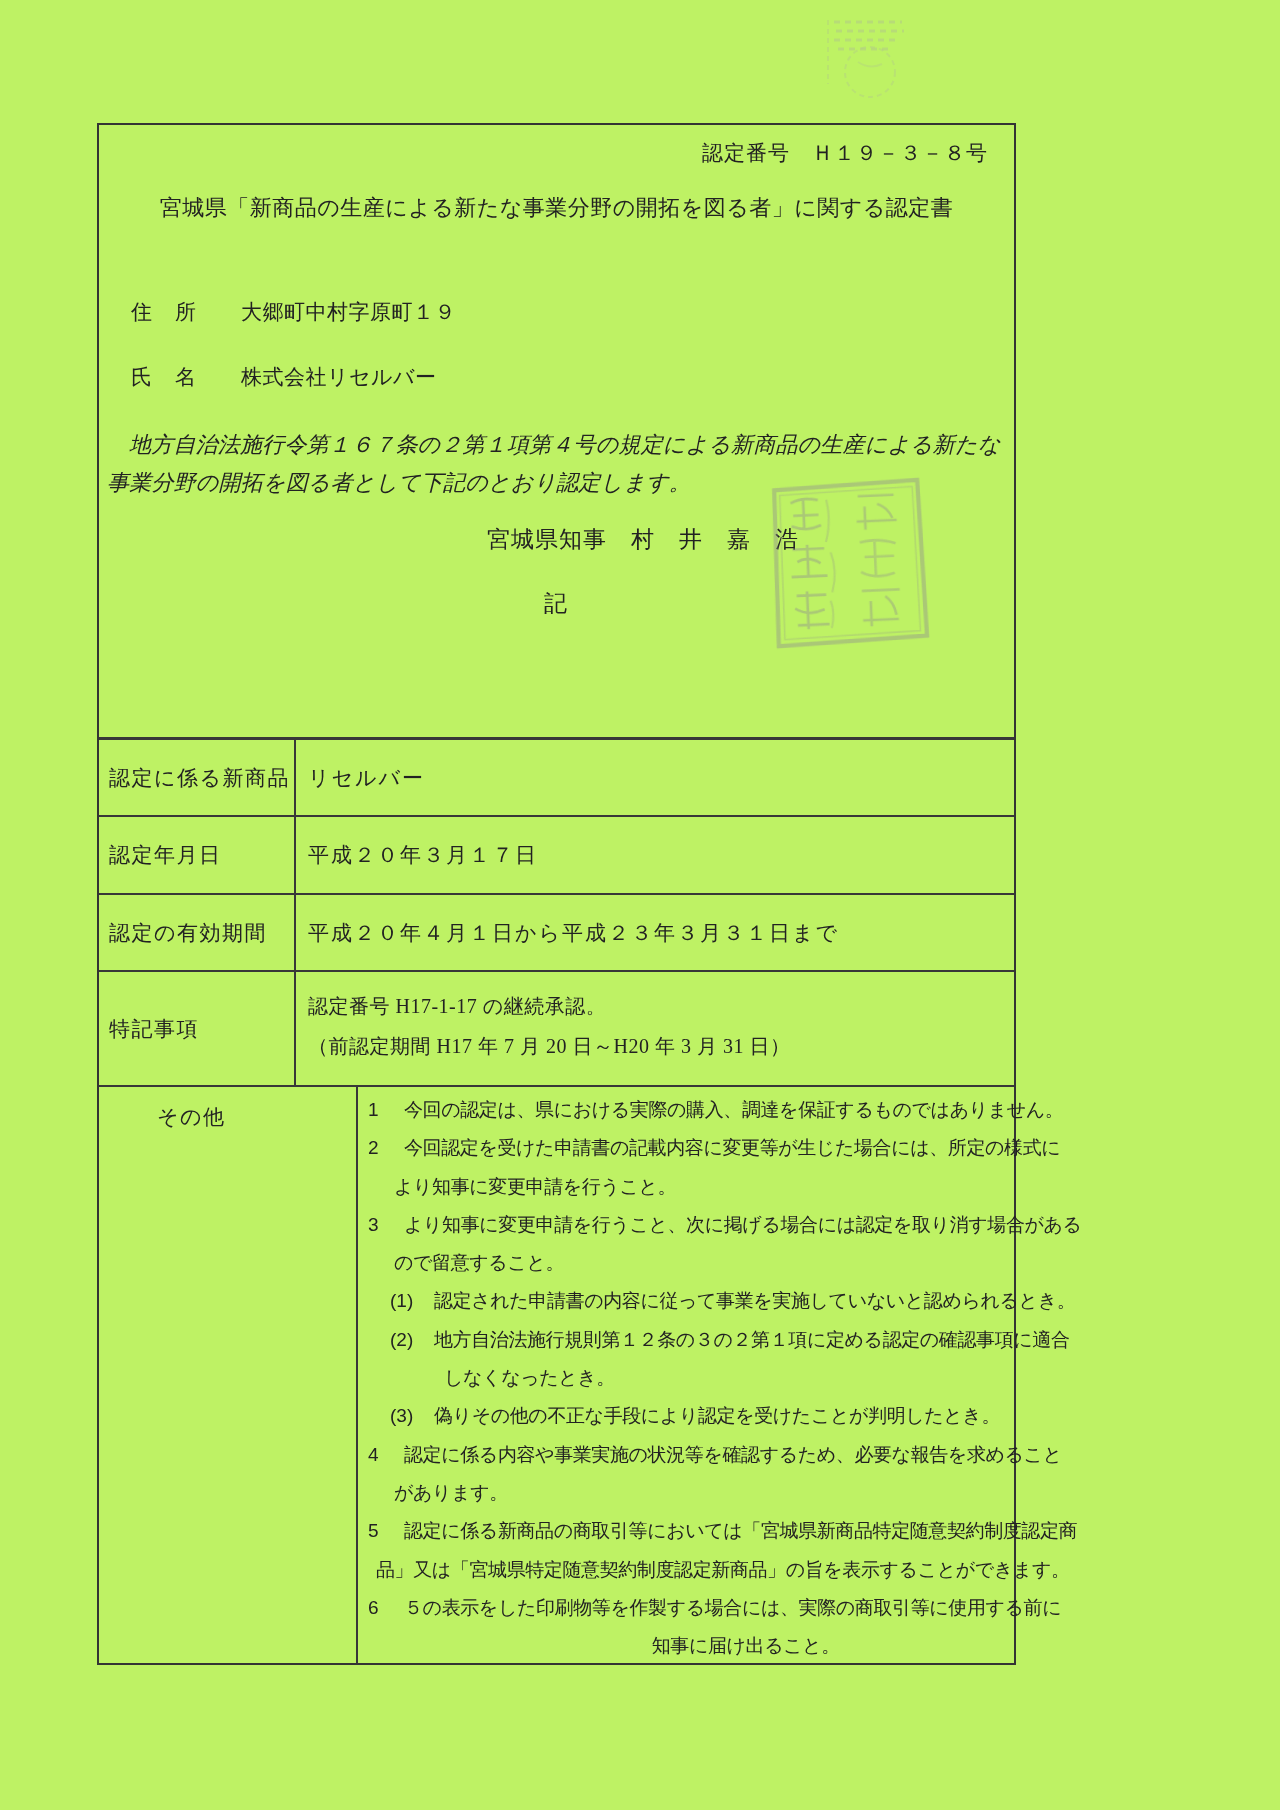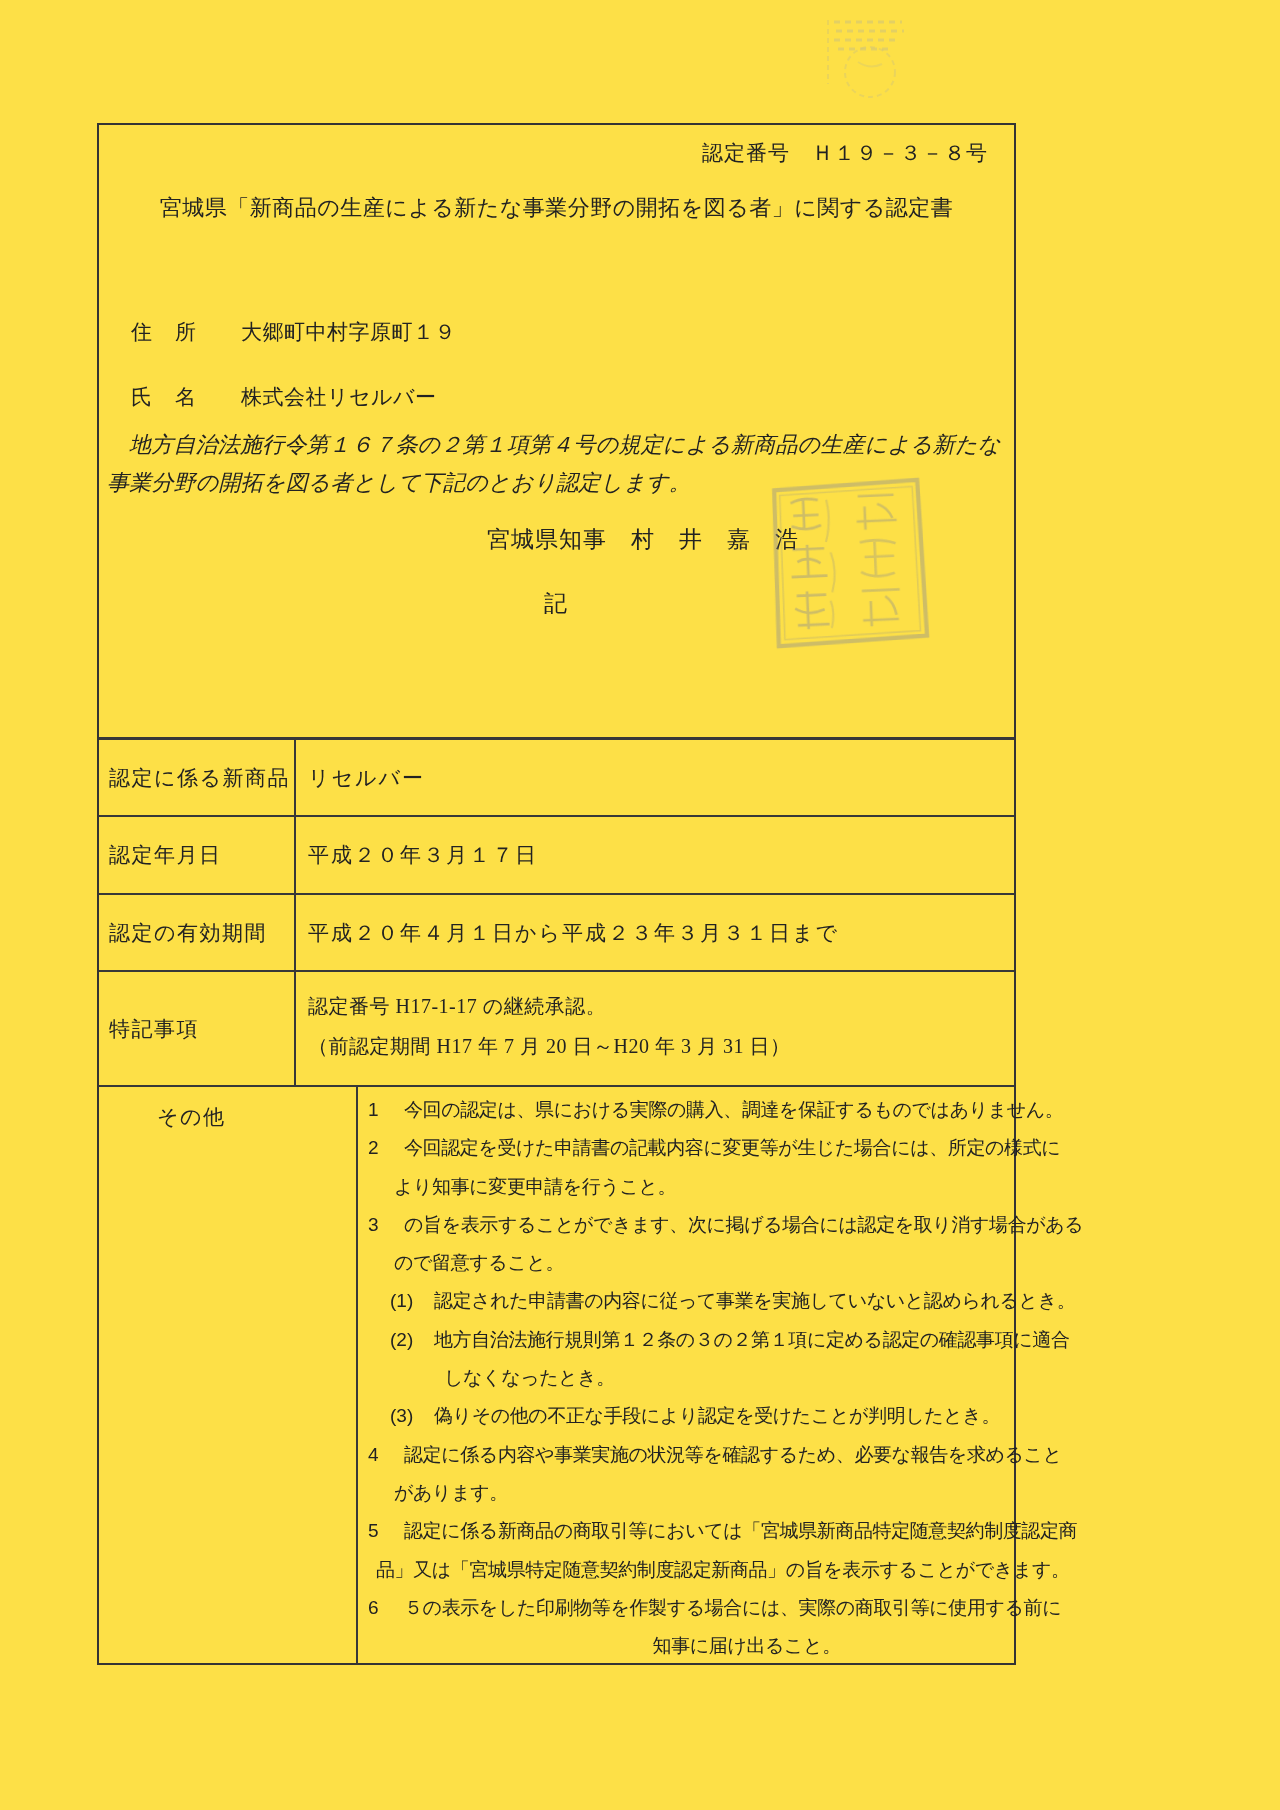--- a/index.html
+++ b/index.html
@@ -1,19 +1,19 @@
 <!DOCTYPE html>
 <html lang="ja"><head>
 <meta charset="utf-8">
 <style>
   html,body{margin:0;padding:0;background:#e9e9e9;}
   .page{
     position:relative;
     width:1280px;height:1810px;
-    background:#fde047;
+    background:#bef264;
     margin:0 auto;
     overflow:hidden;
     font-family:"Liberation Sans","DejaVu Sans",sans-serif;
     color:#222;
   }
   
   .corner-stamp{
     position:absolute;left:818px;top:10px;width:96px;height:96px;
     opacity:.55;filter:blur(.4px);
   }
@@ -23,21 +23,21 @@
     border:2px solid #343434;box-sizing:border-box;
   }
   .cert-no{
     position:absolute;top:14px;right:26px;
     font-size:21px;letter-spacing:1px;white-space:nowrap;
   }
   .title{
     position:absolute;top:68px;left:0;width:100%;
     text-align:center;font-size:22px;letter-spacing:.5px;white-space:nowrap;
   }
-  .field{position:absolute;left:32px;display:flex;font-size:21px;white-space:nowrap;margin-top:20px;}
+  .field{position:absolute;left:32px;display:flex;font-size:21px;white-space:nowrap;}
   .field .flabel{width:110px;letter-spacing:1px;}
   .field .fvalue{letter-spacing:.5px;}
   .field.addr{top:173px;}
   .field.name{top:238px;}
   .para{
     position:absolute;top:301px;left:8px;width:890px;
     font-size:22px;line-height:38px;letter-spacing:.2px;font-style:italic;
   }
   .para .pline{white-space:nowrap;}
   .para .pline.indent{padding-left:22px;}
@@ -175,21 +175,21 @@
             </div>
           <div class="ml m">
               <span class="mn">2</span>
               <span>今回認定を受けた申請書の記載内容に変更等が生じた場合には、所定の様式に</span>
             </div>
           <div class="ml cm">
               <span>より知事に変更申請を行うこと。</span>
             </div>
           <div class="ml m">
               <span class="mn">3</span>
-              <span>の旨を表示することができます、次に掲げる場合には認定を取り消す場合がある</span>
+              <span>より知事に変更申請を行うこと、次に掲げる場合には認定を取り消す場合がある</span>
             </div>
           <div class="ml cm">
               <span>ので留意すること。</span>
             </div>
           <div class="ml s">
               <span class="mn">(1)</span>
               <span>認定された申請書の内容に従って事業を実施していないと認められるとき。</span>
             </div>
           <div class="ml s">
               <span class="mn">(2)</span>

